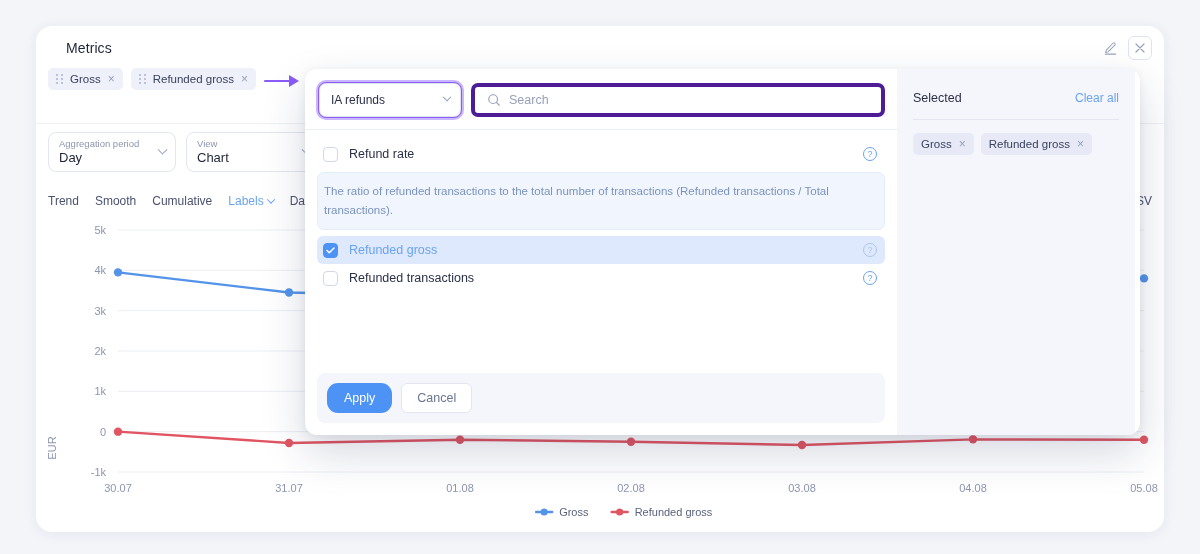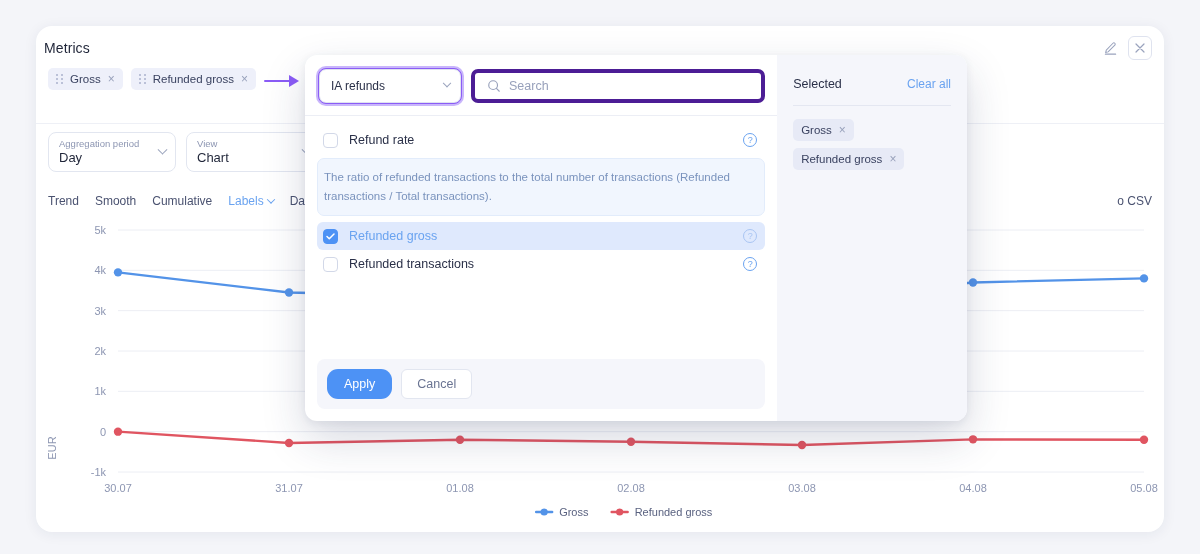--- a/index.html
+++ b/index.html
@@ -14,21 +14,21 @@
   
   .card {
     position: absolute; left: 36px; top: 26px;
     width: 1128px; height: 506px;
     background: #ffffff; border-radius: 16px;
     box-shadow: 0 2px 14px rgba(30,40,90,.07);
     overflow: hidden;
   }
   .card-header { position: relative; height: 98px; border-bottom: 1px solid #eef0f6; }
   .card-title {
-    position: absolute; left: 8px; top: 14px;
+    position: absolute; left: 30px; top: 14px;
     font-size: 14px; color: #1f2538; font-weight: 400; letter-spacing: .1px;
   }
   .header-actions { position: absolute; right: 12px; top: 10px; display: flex; gap: 6px; align-items: center; }
   .icon-btn {
     width: 24px; height: 24px; border-radius: 6px;
     display: flex; align-items: center; justify-content: center;
     color: #9aa3bd; background: transparent; border: none; cursor: pointer;
   }
   .icon-btn.boxed { border: 1px solid #dfe3ef; }
 
@@ -90,22 +90,22 @@
   }
   .toolbar-row .spacer { flex: 1; }
   .toolbar-row .tb.right { color: #4a5270; }
 
   
   .chart-wrap { position: absolute; left: 0; right: 0; top: 190px; bottom: 0; }
   .chart-svg { display: block; width: 1128px; height: 316px; }
 
   
   .modal {
-    position: absolute; left: 305px; top: 55px;
-    width: 662px; height: 366px;
+    position: absolute; left: 305px; top: 69px;
+    width: 835px; height: 366px;
     background: #ffffff; border-radius: 12px;
     box-shadow: 0 18px 44px rgba(35,45,90,.18), 0 2px 8px rgba(35,45,90,.08);
     display: flex; overflow: hidden;
   }
   .modal-left { position: relative; width: 592px; display: flex; flex-direction: column; }
   .modal-right { width: 238px; background: #f5f6fb; position: relative; }
 
   .modal-topbar {
     display: flex; align-items: center; gap: 10px;
     padding: 14px 12px 12px 14px; border-bottom: 1px solid #eceef5;

